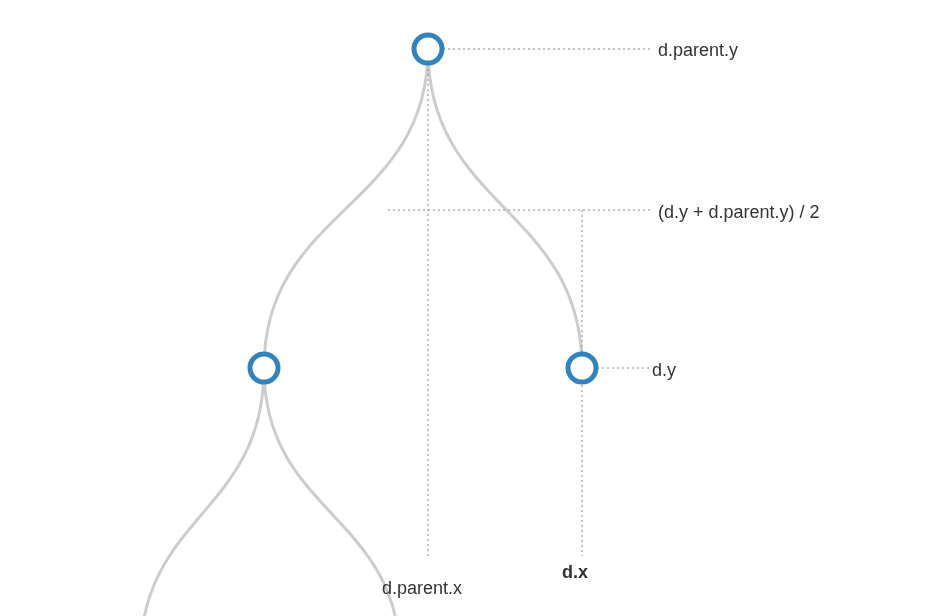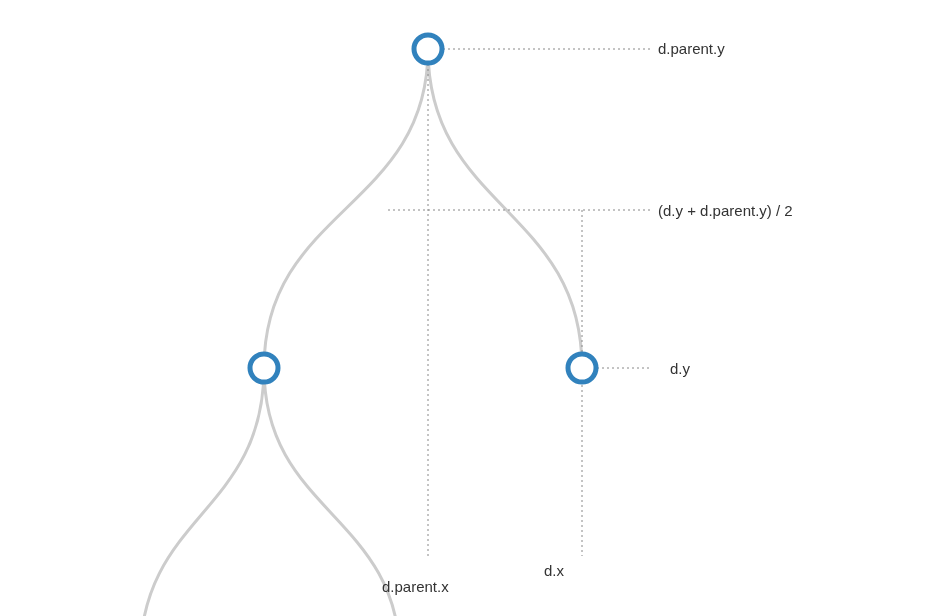--- a/index.html
+++ b/index.html
@@ -19,21 +19,21 @@
     }
     svg.diagram {
       position: absolute;
       top: 0;
       left: 0;
     }
     .label {
       position: absolute;
       white-space: nowrap;
       color: #333333;
-      font-size: 15px;
+      font-size: 18px;
     }
   </style>
 </head>
 <body>
 
 <svg class="diagram" width="925" height="616">
 
   <path id="link-0" fill="none" d="M428,49 C428,208.5 264,208.5 264,368" stroke="#cccccc" stroke-width="3"></path>
   <path id="link-1" fill="none" d="M428,49 C428,208.5 582,208.5 582,368" stroke="#cccccc" stroke-width="3"></path>
   <path id="link-2" fill="none" d="M264,368 C264,514 140,514 140,660" stroke="#cccccc" stroke-width="3"></path>
@@ -47,15 +47,15 @@
   <line id="g-dxV" x1="582" y1="210" x2="582" y2="556" stroke="#888888" stroke-width="1" stroke-dasharray="2,3"></line>
   <line id="g-dpxV" x1="428" y1="49" x2="428" y2="556" stroke="#888888" stroke-width="1" stroke-dasharray="2,3"></line>
 
   <circle id="node-root" cx="428" cy="49" r="14" stroke="#3182bd" stroke-width="5" fill="#ffffff"></circle>
   <circle id="node-left" cx="264" cy="368" r="14" stroke="#3182bd" stroke-width="5" fill="#ffffff"></circle>
   <circle id="node-right" cx="582" cy="368" r="14" stroke="#3182bd" stroke-width="5" fill="#ffffff"></circle>
 </svg>
 
 <div class="label" id="lbl-dParentY" style="left: 658px; top: 40px;">d.parent.y</div>
 <div class="label" id="lbl-midY" style="left: 658px; top: 202px; text-align: center;">(d.y + d.parent.y) / 2</div>
-<div class="label" id="lbl-dY" style="left: 670px; top: 360px;">d.y</div>
+<div class="label" id="lbl-dY" style="left: 652px; top: 360px;">d.y</div>
 <div class="label" id="lbl-dParentX" style="left: 382px; top: 578px;">d.parent.x</div>
-<div class="label" id="lbl-dX" style="left: 544px; top: 562px;">d.x</div>
+<div class="label" id="lbl-dX" style="left: 562px; top: 562px; font-weight: bold;">d.x</div>
 
 </body></html>

